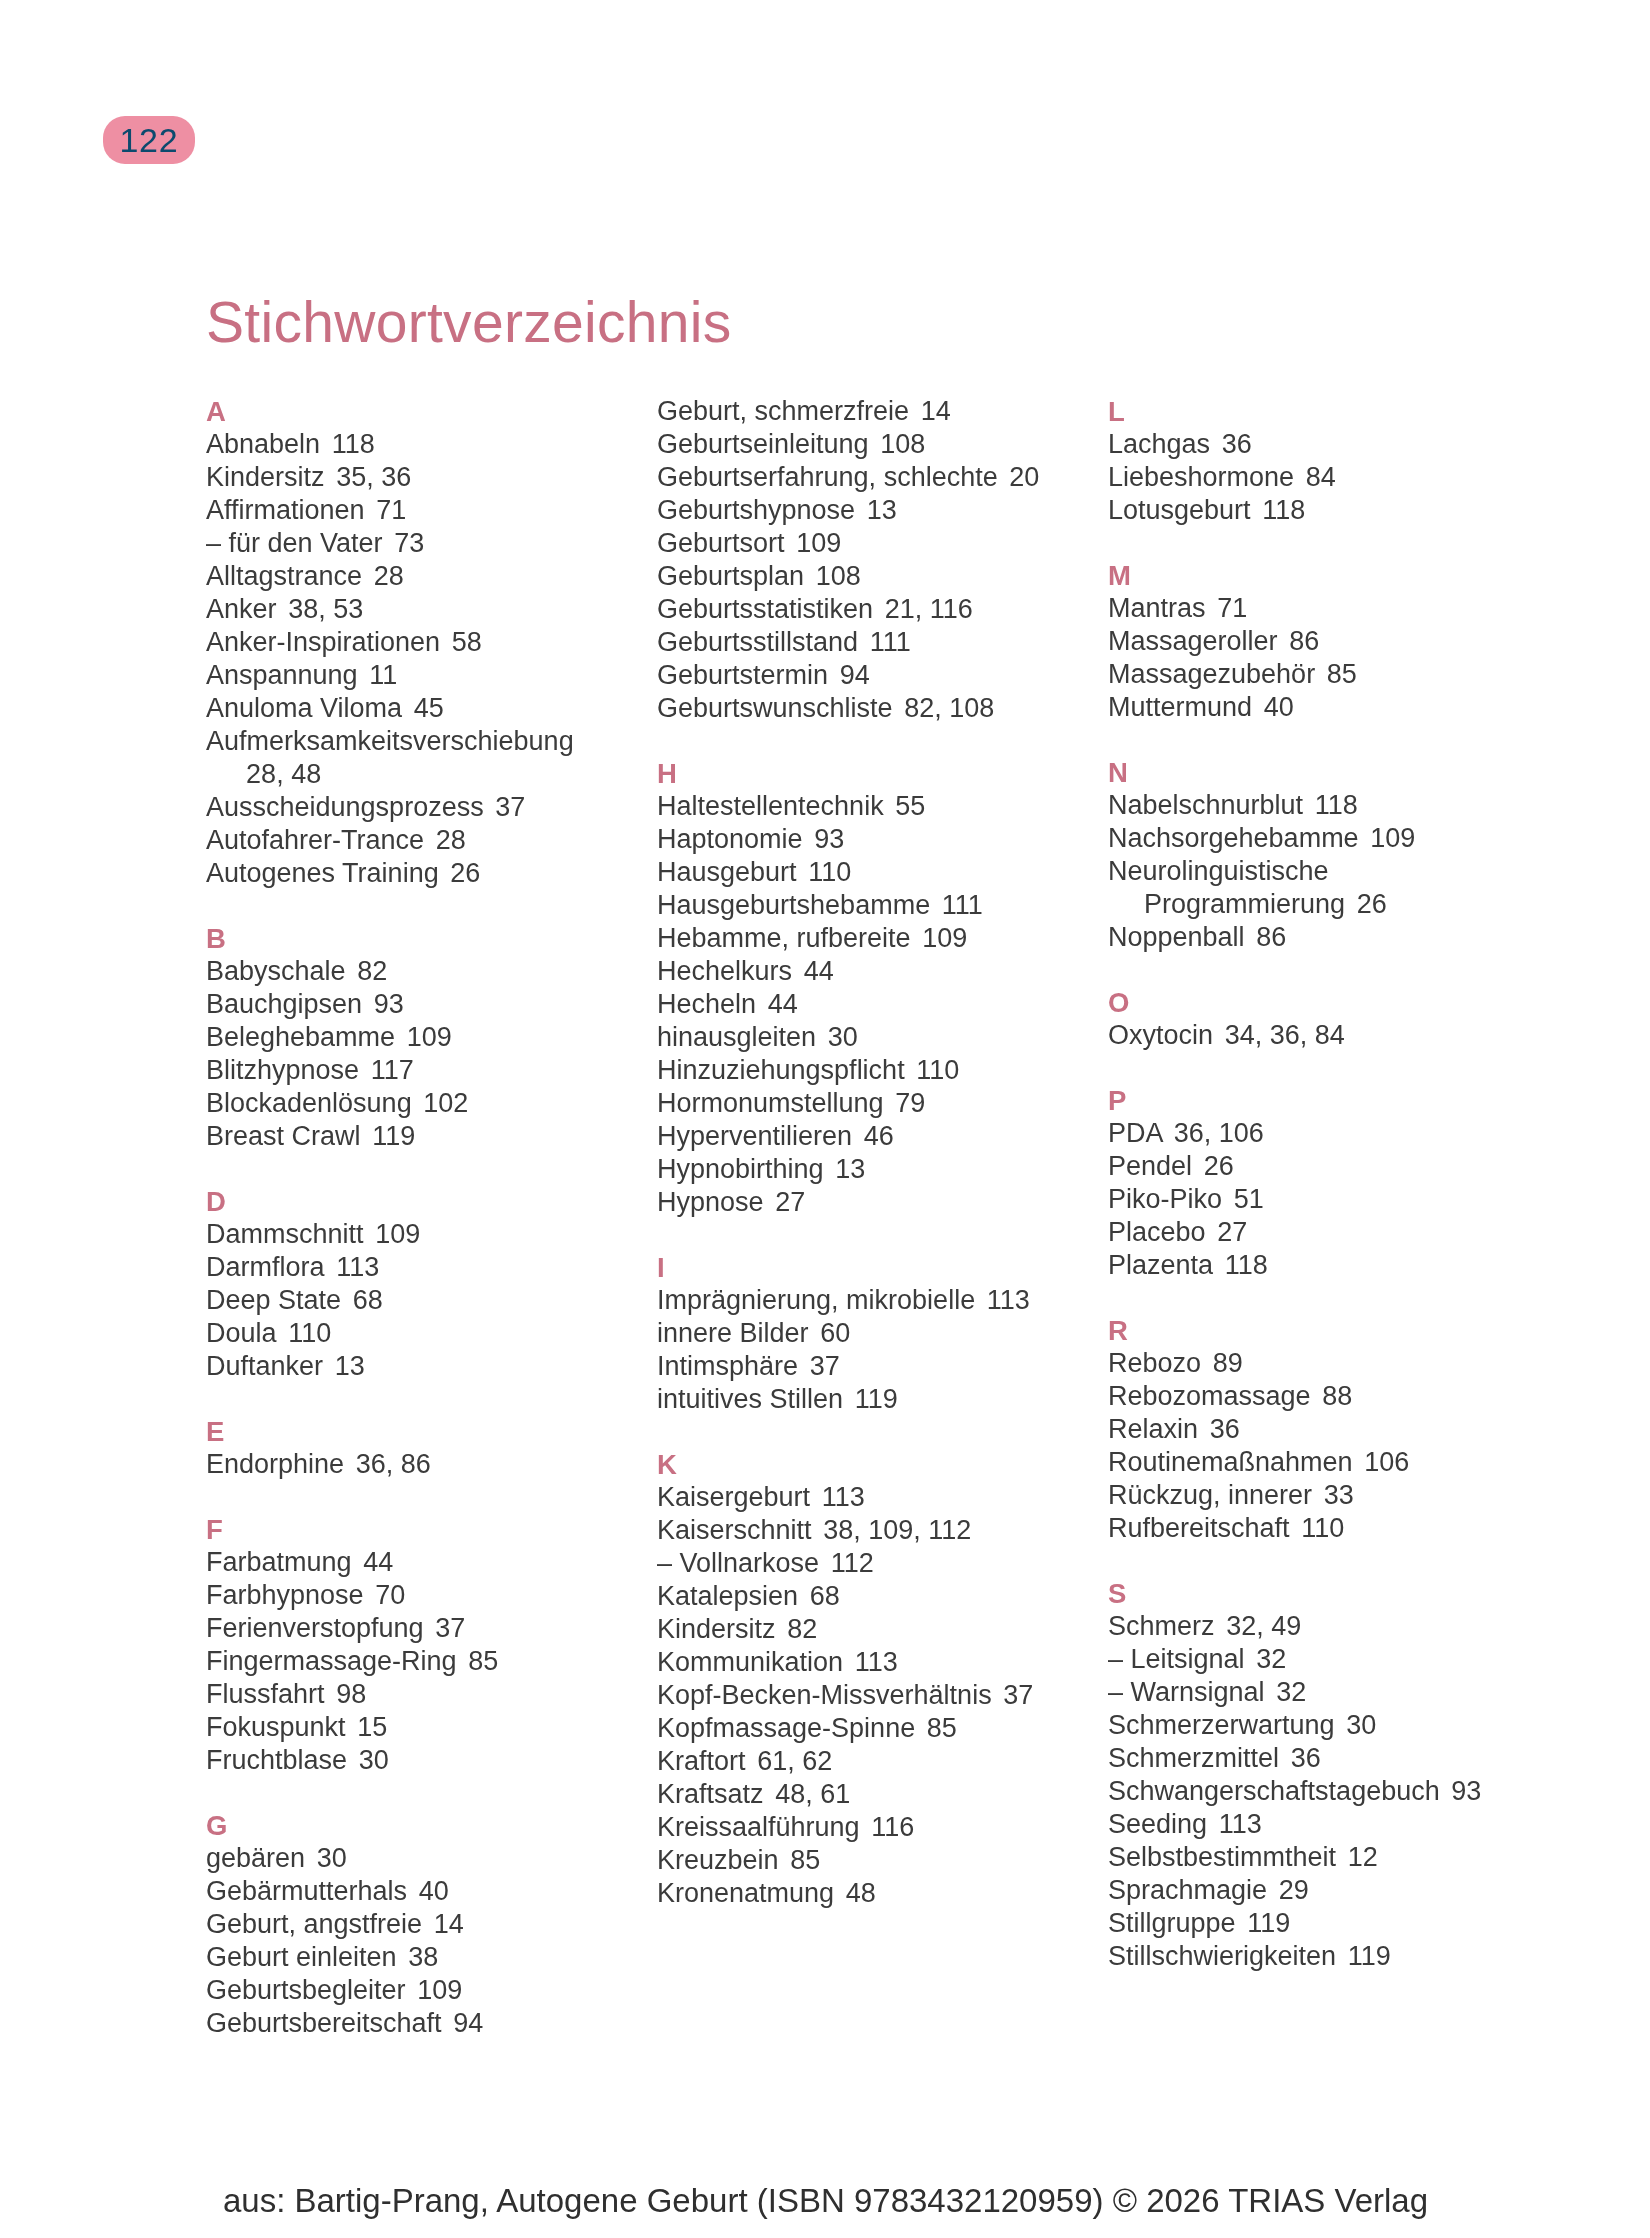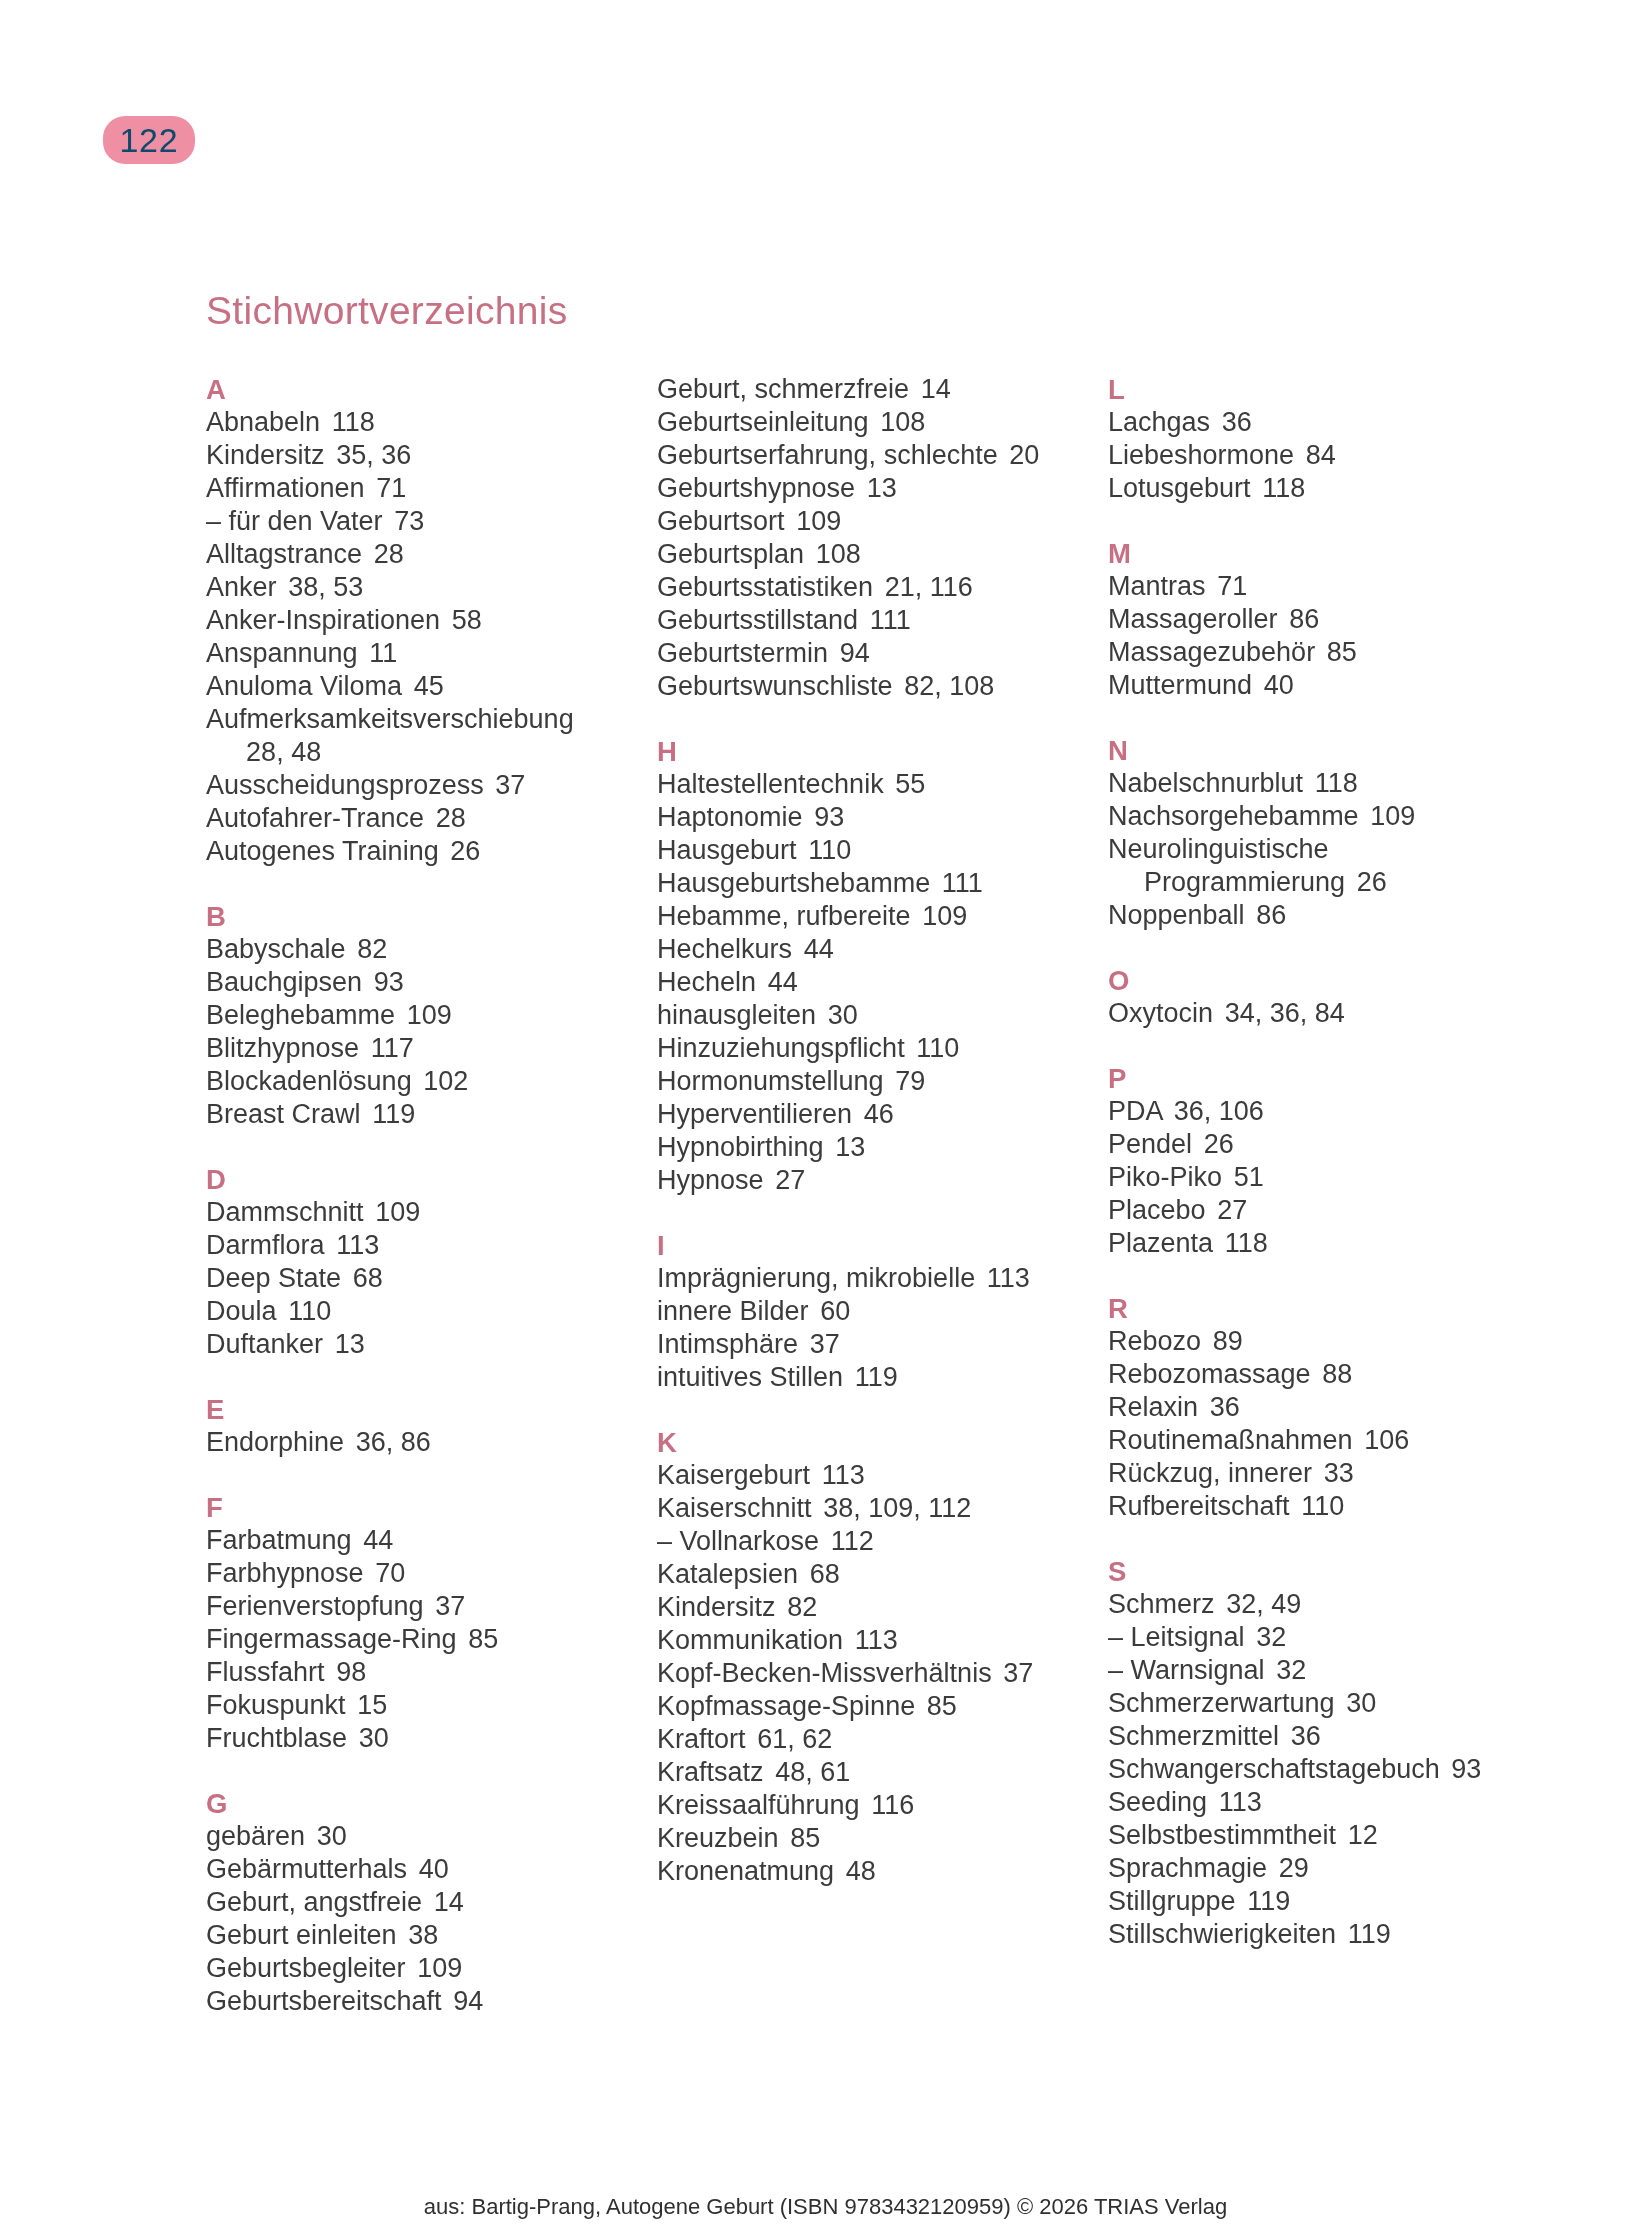--- a/index.html
+++ b/index.html
@@ -14,37 +14,37 @@
     overflow:hidden;
   }
   .page-badge{
     position:absolute;left:103px;top:116px;
     background:var(--badge-bg);color:#0c4a6e;
     font-size:34px;line-height:1;padding:6.9px 16.5px;border-radius:22px;
     letter-spacing:0.7px;
   }
   .content{position:absolute;left:206px;top:289px;}
   .title{
-    color:var(--pink);font-size:39px;font-weight:400;margin:0 0 40px 0;
+    color:var(--pink);font-size:57px;font-weight:400;margin:0 0 40px 0;
     letter-spacing:0.3px;
   }
   .columns{display:flex;align-items:flex-start;gap:38px;}
   .column{width:413px;flex:0 0 auto;}
   .section + .section{margin-top:32px;}
   .letter{
     color:var(--pink);font-weight:700;font-size:27.5px;line-height:33px;
   }
   .entry{
     font-size:27px;line-height:33px;
     padding-left:36px;text-indent:-36px;
   }
   .entry .pages{margin-left:4.1px;}
   .footer{
     position:absolute;left:0;right:0;bottom:19px;
-    text-align:center;font-size:22px;color:#2f2f2f;
+    text-align:center;font-size:33px;color:#2f2f2f;
   }
 </style>
 </head>
 <body>
 
 <div class="page-badge">122</div>
 
 <div class="content">
   <h1 class="title">Stichwortverzeichnis</h1>
   <div class="columns" id="columns">

